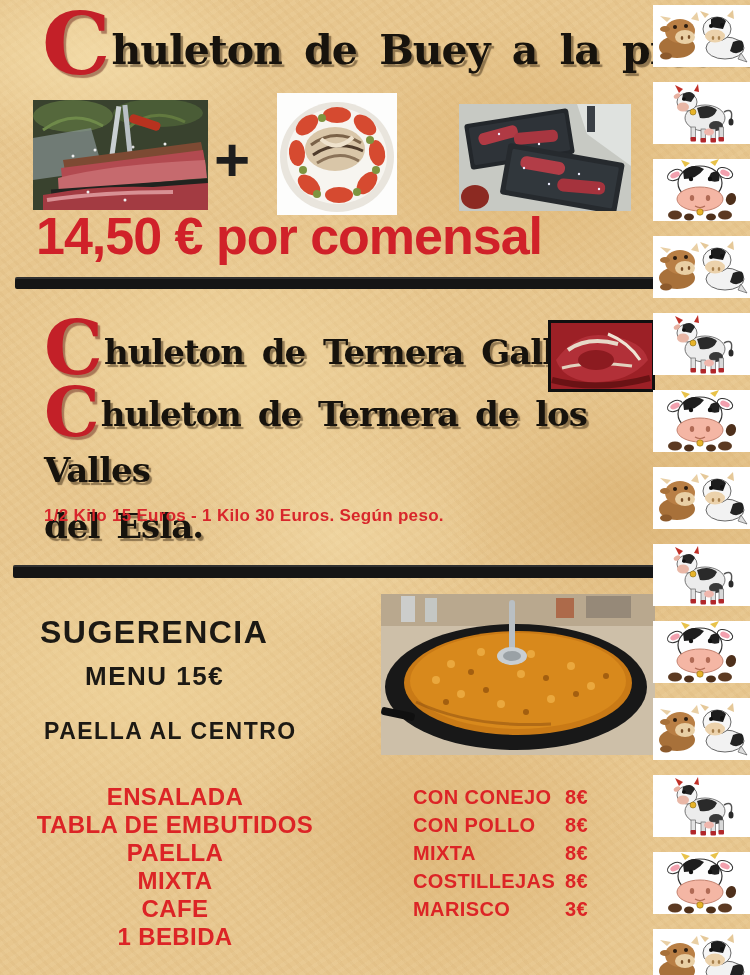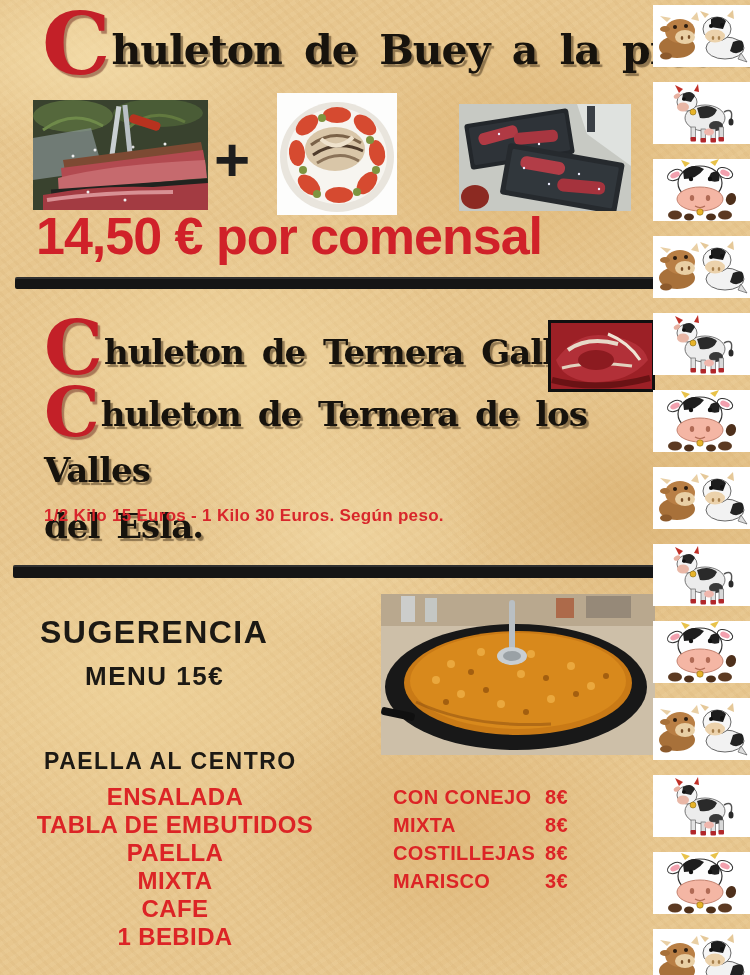--- a/index.html
+++ b/index.html
@@ -32,26 +32,26 @@
   .title3 .dropcap{font-size:70px;}
   .plus{left:214px;top:124px;font-size:62px;font-weight:bold;color:#1d1d1d;font-family:"Liberation Sans",sans-serif;}
   .price-big{left:36px;top:206px;font-size:52px;font-weight:bold;color:#d02129;letter-spacing:-1px;white-space:nowrap;}
   .divider{background:#151515;border-radius:2px;box-shadow:inset 0 2px 0 rgba(255,255,255,.12);}
   .divider1{left:15px;top:277px;width:640px;height:12px;}
   .divider2{left:13px;top:565px;width:642px;height:13px;}
   .kilo-line{left:44px;top:506px;font-size:17px;font-weight:bold;color:#d8262b;white-space:nowrap;letter-spacing:.3px;}
   .h-black{font-weight:bold;color:#1c1914;letter-spacing:1.5px;white-space:nowrap;}
   .sugerencia{left:40px;top:614px;font-size:32px;}
   .menu-price{left:85px;top:661px;font-size:26px;}
-  .paella-centro{left:44px;top:748px;font-size:23px;}
+  .paella-centro{left:44px;top:718px;font-size:23px;}
   .inc-list{left:15px;top:783px;width:320px;text-align:center;}
   .inc-item{font-size:24px;line-height:28px;font-weight:bold;color:#dc2426;letter-spacing:.4px;}
   .opt-list{left:393px;top:783px;width:300px;}
   .opt-row{font-size:20px;line-height:28px;font-weight:bold;color:#dc2426;white-space:nowrap;letter-spacing:.4px;}
-  .opt-label{display:inline-block;min-width:152px;}
+  .opt-label{display:inline-block;min-width:152px;margin-left:20px;}
   .photo{position:absolute;display:block;}
   .photo-steak{left:33px;top:100px;width:175px;height:110px;}
   .photo-salad{left:277px;top:93px;width:120px;height:122px;}
   .photo-trays{left:459px;top:104px;width:172px;height:107px;}
   .photo-rawmeat{left:548px;top:320px;width:107px;height:72px;}
   .photo-paella{left:381px;top:594px;width:274px;height:161px;}
   .cow-strip{position:absolute;left:0;top:0;width:750px;height:975px;pointer-events:none;z-index:5;}
   .cow-tile{position:absolute;left:653px;width:97px;height:62px;background:#fff;}
   .cow-tile svg{width:95px;height:62px;display:block;}
   .content{position:relative;z-index:2;}
@@ -223,20 +223,21 @@
         <div class="inc-item">TABLA DE EMBUTIDOS</div>
         <div class="inc-item">PAELLA</div>
         <div class="inc-item">MIXTA</div>
         <div class="inc-item">CAFE</div>
         <div class="inc-item">1 BEBIDA</div>
       </div>
 
     <div class="abs opt-list">
 
     <div class="opt-row"><span class="opt-label">CON CONEJO</span><span class="opt-price">8€</span></div>
+        <div class="opt-row"><span class="opt-label">CON POLLO</span><span class="opt-price">8€</span></div>
         <div class="opt-row"><span class="opt-label">MIXTA</span><span class="opt-price">8€</span></div>
         <div class="opt-row"><span class="opt-label">COSTILLEJAS</span><span class="opt-price">8€</span></div>
         <div class="opt-row"><span class="opt-label">MARISCO</span><span class="opt-price">3€</span></div>
       </div>
 
   </div>
 
   <div class="cow-strip" id="cow-strip">
       <div class="cow-tile" style="top: 5px;">
         <svg viewBox="0 0 95 62" xmlns="http://www.w3.org/2000/svg">

